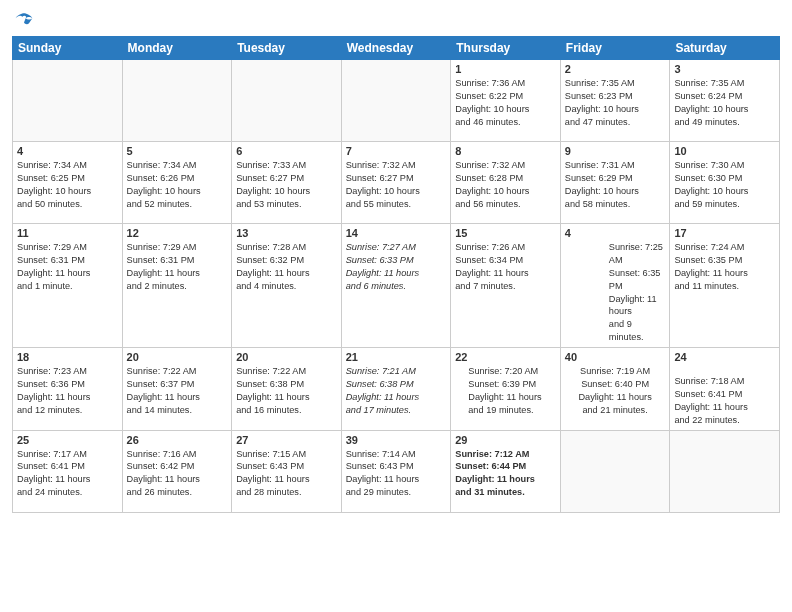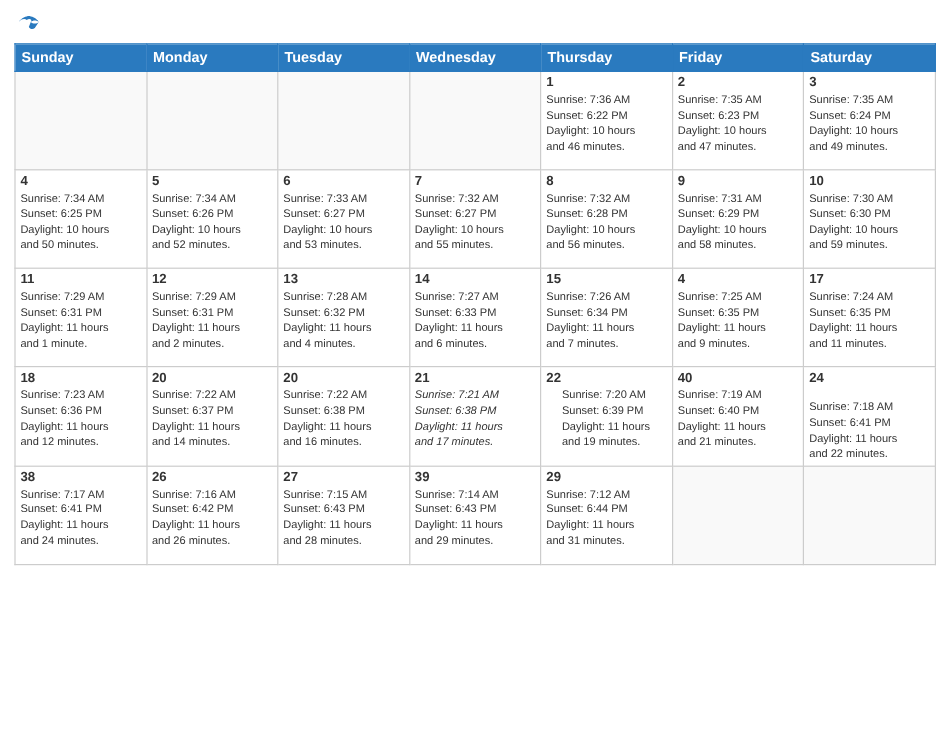--- a/index.html
+++ b/index.html
@@ -221,35 +221,35 @@
           </td>
           <td>
             <span class="day-number">13</span>
             <div class="day-info" style="white-space: pre-line;">Sunrise: 7:28 AM
 Sunset: 6:32 PM
 Daylight: 11 hours
 and 4 minutes.</div>
           </td>
           <td>
             <span class="day-number">14</span>
-            <div class="day-info" style="white-space: pre-line;">Sunrise: 7:27 AM
+            <div class="day-info" style="white-space: pre-line; font-style: italic;">Sunrise: 7:27 AM
 Sunset: 6:33 PM
 Daylight: 11 hours
 and 6 minutes.</div>
           </td>
           <td>
             <span class="day-number">15</span>
             <div class="day-info" style="white-space: pre-line;">Sunrise: 7:26 AM
 Sunset: 6:34 PM
 Daylight: 11 hours
 and 7 minutes.</div>
           </td>
           <td>
             <span class="day-number">4</span>
-            <div class="day-info" style="white-space: pre-line;">Sunrise: 7:25 AM
+            <div class="day-info" style="white-space: pre-line; margin-left: 44px;">Sunrise: 7:25 AM
 Sunset: 6:35 PM
 Daylight: 11 hours
 and 9 minutes.</div>
           </td>
           <td>
             <span class="day-number">17</span>
             <div class="day-info" style="white-space: pre-line;">Sunrise: 7:24 AM
 Sunset: 6:35 PM
 Daylight: 11 hours
 and 11 minutes.</div>
@@ -286,36 +286,36 @@
           </td>
           <td>
             <span class="day-number">22</span>
             <div class="day-info" style="white-space: pre-line; margin-left: 13px;">Sunrise: 7:20 AM
 Sunset: 6:39 PM
 Daylight: 11 hours
 and 19 minutes.</div>
           </td>
           <td>
             <span class="day-number">40</span>
-            <div class="day-info" style="white-space: pre-line;">Sunrise: 7:19 AM
+            <div class="day-info" style="white-space: pre-line; text-align: center;">Sunrise: 7:19 AM
 Sunset: 6:40 PM
 Daylight: 11 hours
 and 21 minutes.</div>
           </td>
           <td>
             <span class="day-number">24</span>
             <div class="day-info" style="white-space: pre-line; margin-top: 12px;">Sunrise: 7:18 AM
 Sunset: 6:41 PM
 Daylight: 11 hours
 and 22 minutes.</div>
           </td>
         </tr>
         <tr>
           <td>
-            <span class="day-number">38</span>
+            <span class="day-number">25</span>
             <div class="day-info" style="white-space: pre-line;">Sunrise: 7:17 AM
 Sunset: 6:41 PM
 Daylight: 11 hours
 and 24 minutes.</div>
           </td>
           <td>
             <span class="day-number">26</span>
             <div class="day-info" style="white-space: pre-line;">Sunrise: 7:16 AM
 Sunset: 6:42 PM
 Daylight: 11 hours
@@ -330,21 +330,21 @@
           </td>
           <td>
             <span class="day-number">39</span>
             <div class="day-info" style="white-space: pre-line;">Sunrise: 7:14 AM
 Sunset: 6:43 PM
 Daylight: 11 hours
 and 29 minutes.</div>
           </td>
           <td>
             <span class="day-number">29</span>
-            <div class="day-info" style="white-space: pre-line;">Sunrise: 7:12 AM
+            <div class="day-info" style="white-space: pre-line; font-weight: bold;">Sunrise: 7:12 AM
 Sunset: 6:44 PM
 Daylight: 11 hours
 and 31 minutes.</div>
           </td>
           <td class="empty"></td>
           <td class="empty"></td>
         </tr>
       </tbody>
   </table>
 </div>

